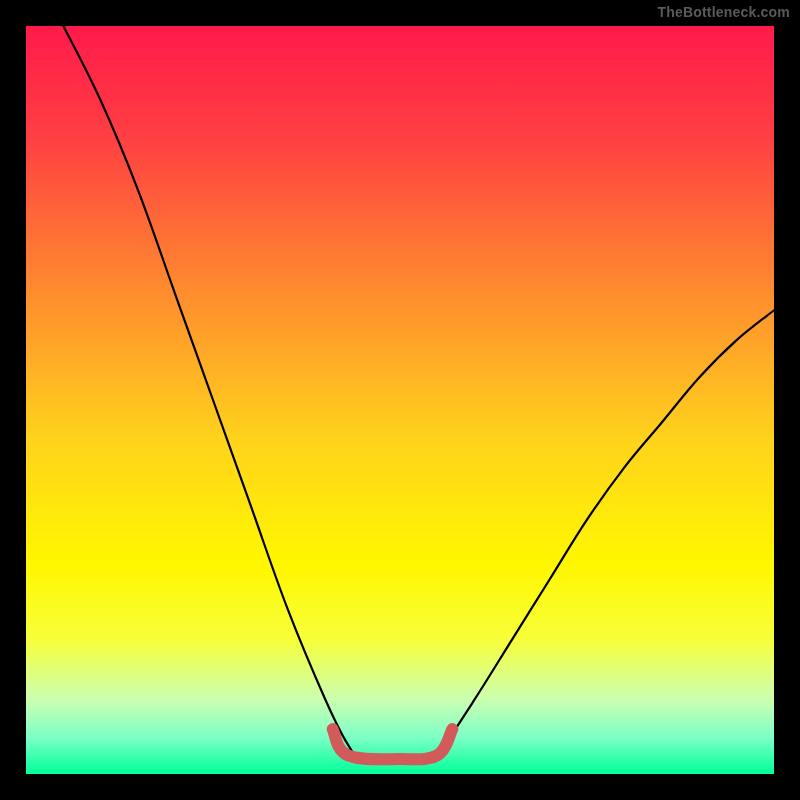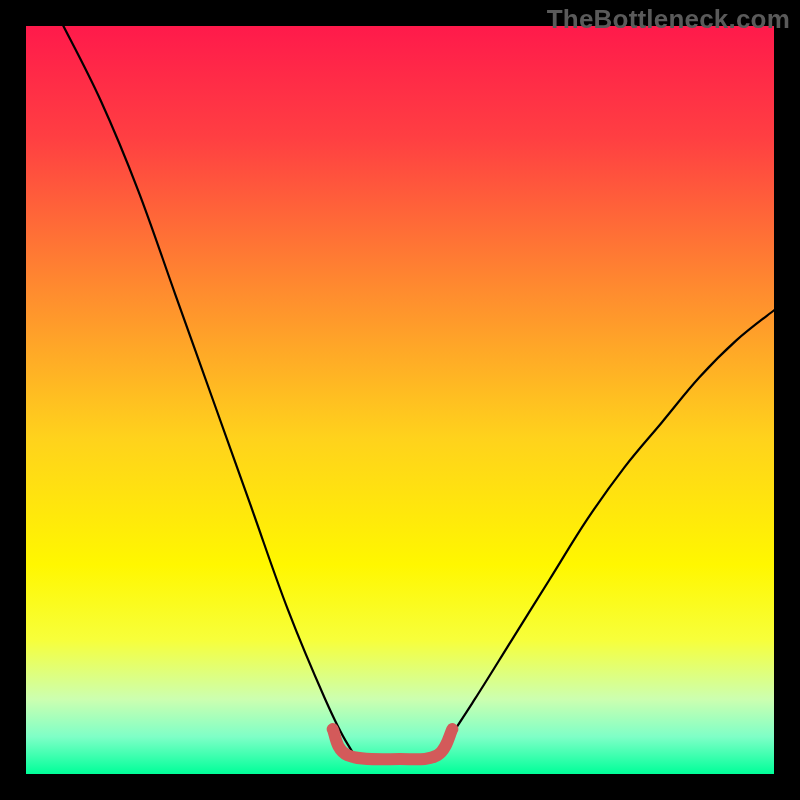--- a/index.html
+++ b/index.html
@@ -15,21 +15,21 @@
     position: relative;
     width: 800px;
     height: 800px;
     background: #000;
   }
   .watermark {
     position: absolute;
     top: 4px;
     right: 10px;
     color: #5a5a5a;
-    font-size: 26px;
+    font-size: 14px;
     font-weight: 600;
     letter-spacing: 0.2px;
     z-index: 3;
   }
   svg {
     position: absolute;
     top: 0;
     left: 0;
     display: block;
   }

